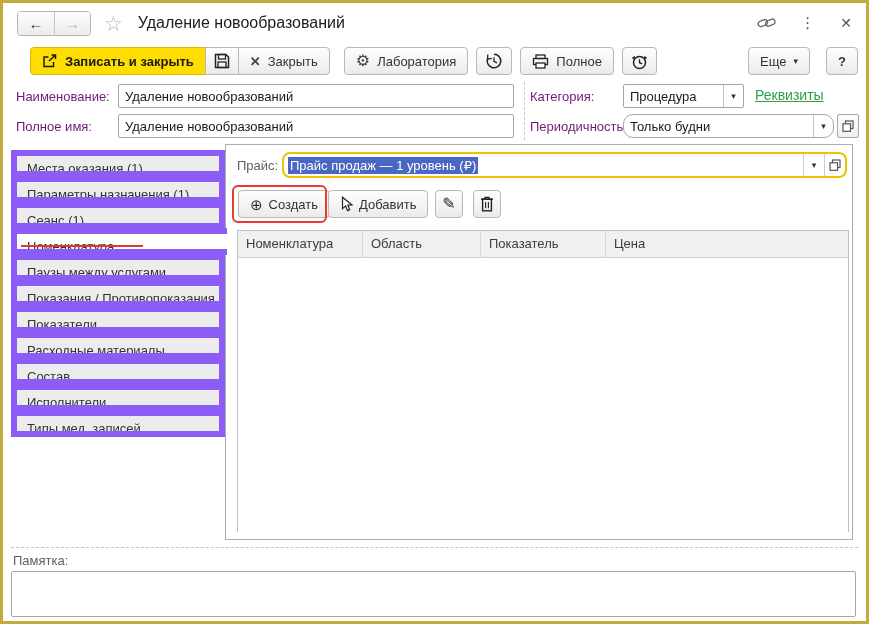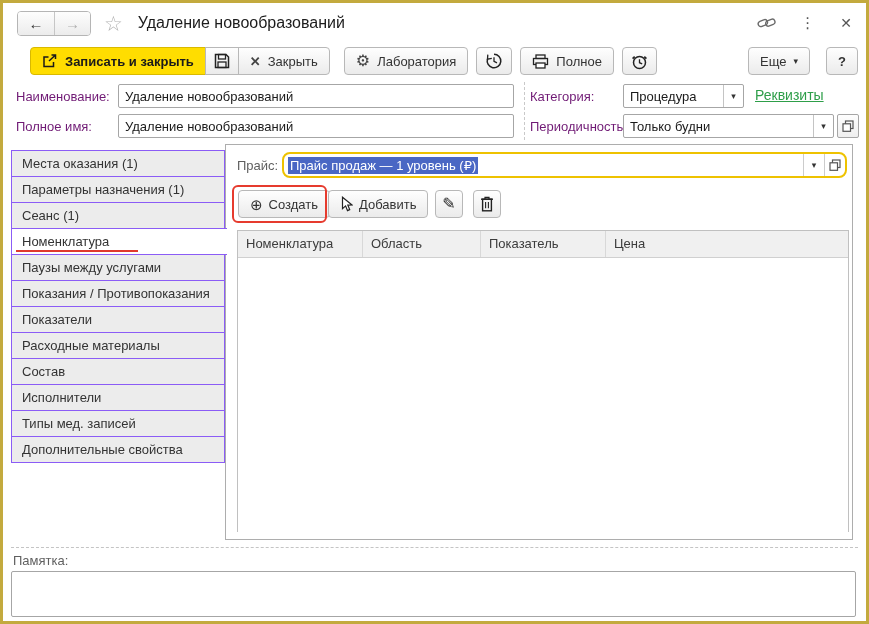--- a/index.html
+++ b/index.html
@@ -41,21 +41,21 @@
   .tinput { position:absolute; height:24px; border:1px solid #a6a6a6; border-radius:2px; padding:0 6px; font-size:13px; color:#1a1a1a; font-family:inherit; background:#fff; outline:none; }
   .vdash { position:absolute; left:521px; top:79px; height:58px; border-left:1px dashed #c9c9c9; }
   .combo { position:absolute; display:flex; align-items:center; border:1px solid #a6a6a6; border-radius:2px; height:24px; background:#fff; font-size:13px; color:#1a1a1a; }
   .combo .cval { flex:1; padding:0 6px; overflow:hidden; white-space:nowrap; }
   .combo .cbtn { width:20px; align-self:stretch; display:flex; align-items:center; justify-content:center; border-left:1px solid #c4c4c4; }
   .sqbtn { position:absolute; width:22px; height:24px; display:flex; align-items:center; justify-content:center; border:1px solid #a6a6a6; border-radius:2px; background:linear-gradient(#fefefe,#efefef); }
   .greenlink { position:absolute; font-size:14px; color:#2e9e49; text-decoration:underline; }
 
   
   .tabs { position:absolute; left:8px; top:147px; width:214px; }
-  .tab { position:relative; height:27px; line-height:26px; padding-left:10px; font-size:13px; color:#333; background:#ececec; border:1px solid #8b5cf6; margin-top:-1px; white-space:nowrap; overflow:hidden; }
+  .tab { position:relative; height:27px; line-height:26px; padding-left:10px; font-size:13px; color:#333; background:#ececec; border:6px solid #8b5cf6; margin-top:-1px; white-space:nowrap; overflow:hidden; }
   .tab:first-child { margin-top:0; }
   .tab.active { background:#fff; width:216px; z-index:3; border-right:none; }
   .red-underline { position:absolute; left:4px; bottom:2px; width:122px; height:2px; background:#e0392d; }
 
   
   .panel { position:absolute; left:222px; top:141px; width:628px; height:396px; border:1px solid #adadad; background:#fff; }
   .price-label { position:absolute; left:11px; top:13px; font-size:13px; color:#5f5f5f; }
   .price-combo { position:absolute; left:56px; top:7px; width:565px; height:26px; display:flex; align-items:center; border:2px solid #eec200; border-radius:8px; background:#fff; }
   .price-combo .ptext { flex:1; padding:0 2px; margin-left:2px; font-size:13px; }
   .price-combo .psel { background:#4a67c4; color:#fff; padding:1px 2px; }
@@ -189,21 +189,21 @@
   <div class="vdash"></div>
 
   <span class="flabel" style="left:527px; top:86px;">Категория:</span>
   <div class="combo" style="left:620px; top:81px; width:121px;">
     <span class="cval">Процедура</span>
     <span class="cbtn caret">▾</span>
   </div>
   <a class="greenlink" style="left:752px; top:84px;" href="#">Реквизиты</a>
 
   <span class="flabel" style="left:527px; top:116px;">Периодичность:</span>
-  <div class="combo" style="left:620px; top:111px; width:211px;">
+  <div class="combo" style="left:620px; top:111px; width:211px;border-radius:10px;">
     <span class="cval">Только будни</span>
     <span class="cbtn caret">▾</span>
   </div>
   <div class="sqbtn" style="left:834px; top:111px;">
     <span>
       <svg width="12" height="12" viewBox="0 0 12 12">
         <rect x="3.5" y="1" width="7.5" height="7.5" fill="none" stroke="#555" stroke-width="1.2"></rect>
         <rect x="1" y="3.8" width="7.5" height="7.5" fill="#fff" stroke="#555" stroke-width="1.2"></rect>
       </svg>
     </span>
@@ -217,21 +217,20 @@
       <span>Номенклатура</span>
       <div class="red-underline"></div>
     </div>
     <div class="tab"><span>Паузы между услугами</span></div>
     <div class="tab"><span>Показания / Противопоказания</span></div>
     <div class="tab"><span>Показатели</span></div>
     <div class="tab"><span>Расходные материалы</span></div>
     <div class="tab"><span>Состав</span></div>
     <div class="tab"><span>Исполнители</span></div>
     <div class="tab"><span>Типы мед. записей</span></div>
-    <div class="tab"><span>Дополнительные свойства</span></div>
   </div>
 
   <div class="panel">
     <span class="price-label">Прайс:</span>
     <div class="price-combo">
       <span class="ptext"><span class="psel">Прайс продаж — 1 уровень (₽)</span></span>
       <span class="pbtn caret">▾</span>
       <span class="pbtn">
         <svg width="12" height="12" viewBox="0 0 12 12">
           <rect x="3.5" y="1" width="7.5" height="7.5" fill="none" stroke="#555" stroke-width="1.2"></rect>

